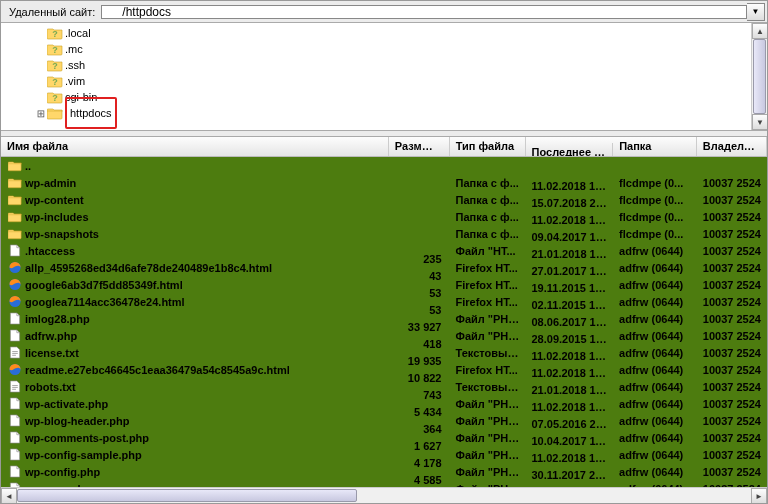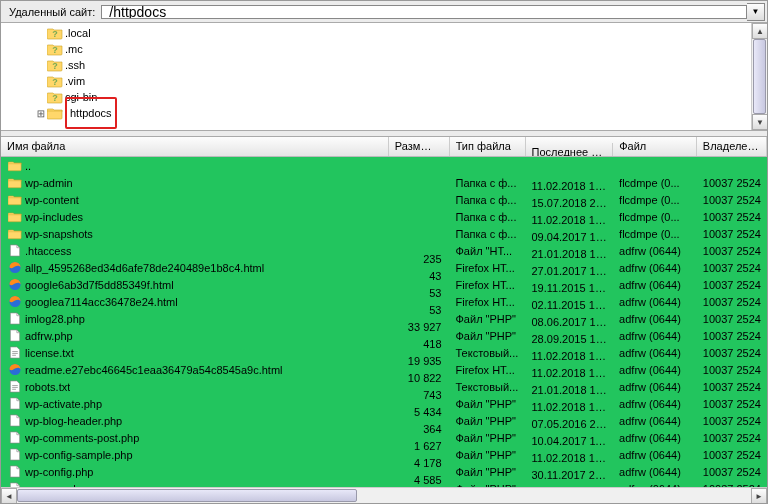--- a/index.html
+++ b/index.html
@@ -1,29 +1,29 @@
 <!DOCTYPE html>
 <html><head>
 <meta charset="utf-8">
 <style>
   * { box-sizing: border-box; margin: 0; padding: 0; }
   body { font-family: "Segoe UI", Tahoma, sans-serif; font-size: 11px; width: 768px; height: 504px; overflow: hidden; background: #fff; color: #000; }
   .window { width: 768px; height: 504px; border: 1px solid #999; display: flex; flex-direction: column; background: #f0f0f0; }
   .addr-bar { display: flex; align-items: center; height: 22px; border-bottom: 1px solid #aaa; background: #ececec; }
   .addr-label { padding: 0 6px 0 8px; font-size: 11px; }
-  .addr-input { flex: 1; height: 14px; border: 1px solid #888; background: #fff; font-size: 14px; padding: 0 7px; font-family: inherit; }
+  .addr-input { flex: 1; height: 14px; border: 1px solid #888; background: #fff; font-size: 12px; padding: 0 20px; font-family: inherit; }
   .addr-drop { width: 18px; height: 18px; border: 1px solid #888; border-left: none; background: linear-gradient(#fdfdfd,#ddd); display:flex; align-items:center; justify-content:center; font-size: 8px; margin-right:2px; }
   .tree-pane { height: 108px; background: #fff; border-bottom: 1px solid #aaa; overflow: hidden; padding: 2px 0 0 6px; position: relative; }
   .tree-node { display: flex; align-items: center; height: 16px; font-size: 11px; }
   .tree-node .toggle { width: 12px; text-align:center; color:#555; font-size:10px; }
   .tree-node .ticon { width:16px; height:14px; display:flex; align-items:center; justify-content:center; margin-right:2px; }
   .ind-1 { padding-left: 28px; }
   .highlight-box { border: 2px solid #e02020; border-radius:2px; padding: 8px 3px; }
   .splitter { height: 6px; background: #ececec; border-bottom: 1px solid #aaa; cursor: row-resize; }
-  .list-pane { flex:1; background:#22c55e; display:flex; flex-direction:column; overflow:hidden; }
+  .list-pane { flex:1; background:#4d7c0f; display:flex; flex-direction:column; overflow:hidden;font-weight:bold; }
   .columns { display:flex; height:20px; background: linear-gradient(#fdfdfd,#e5e5e5); border-bottom:1px solid #bbb; }
   .col { border-right:1px solid #ccc; padding:3px 6px 0 6px; font-size:11px; overflow:hidden; white-space:nowrap; text-overflow:ellipsis; }
   .c-name { width: 400px; }
   .c-size { width: 62px; text-align:right; padding-right:16px; }
   .c-type { width: 78px; }
   .c-date { width: 90px; margin-top: 6px; }
   .c-perm { width: 86px; }
   .c-owner { width: 72px; }
   .rows { flex:1; overflow:hidden; }
   .row { display:flex; height:17px; align-items:center; }
@@ -122,21 +122,21 @@
   </div>
 
   <div class="splitter"></div>
 
   <div class="list-pane">
     <div class="columns">
       <div class="col c-name">Имя файла</div>
       <div class="col c-size">Размер</div>
       <div class="col c-type">Тип файла</div>
       <div class="col c-date">Последнее из...</div>
-      <div class="col c-perm">Файл</div>
+      <div class="col c-perm">Папка</div>
       <div class="col c-owner">Владелец/Г...</div>
     </div>
     <div class="rows" id="rows">
         <div class="row">
           <div class="name-wrap">
             <span class="ficon">
               <svg viewBox="0 0 16 14">
                 <path d="M1 3h5l1 1h8v8a1 1 0 0 1-1 1H1a1 1 0 0 1-1-1V4a1 1 0 0 1 1-1z" fill="#ffd76a" stroke="#c9a227" stroke-width="0.6"></path>
                 <path d="M0 5h16" stroke="#c9a227" stroke-width="0.5"></path>
               </svg>

